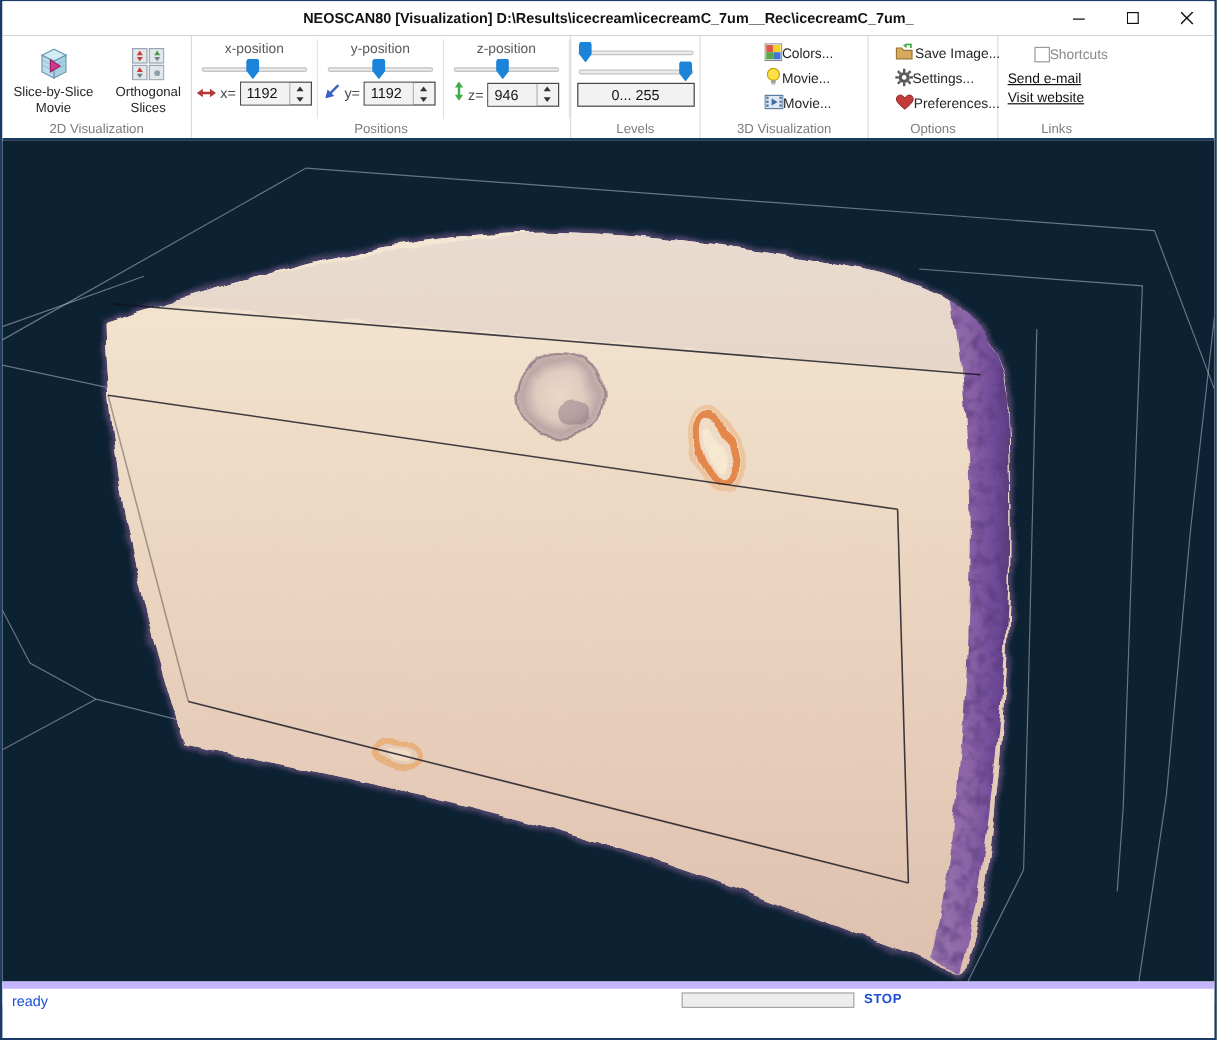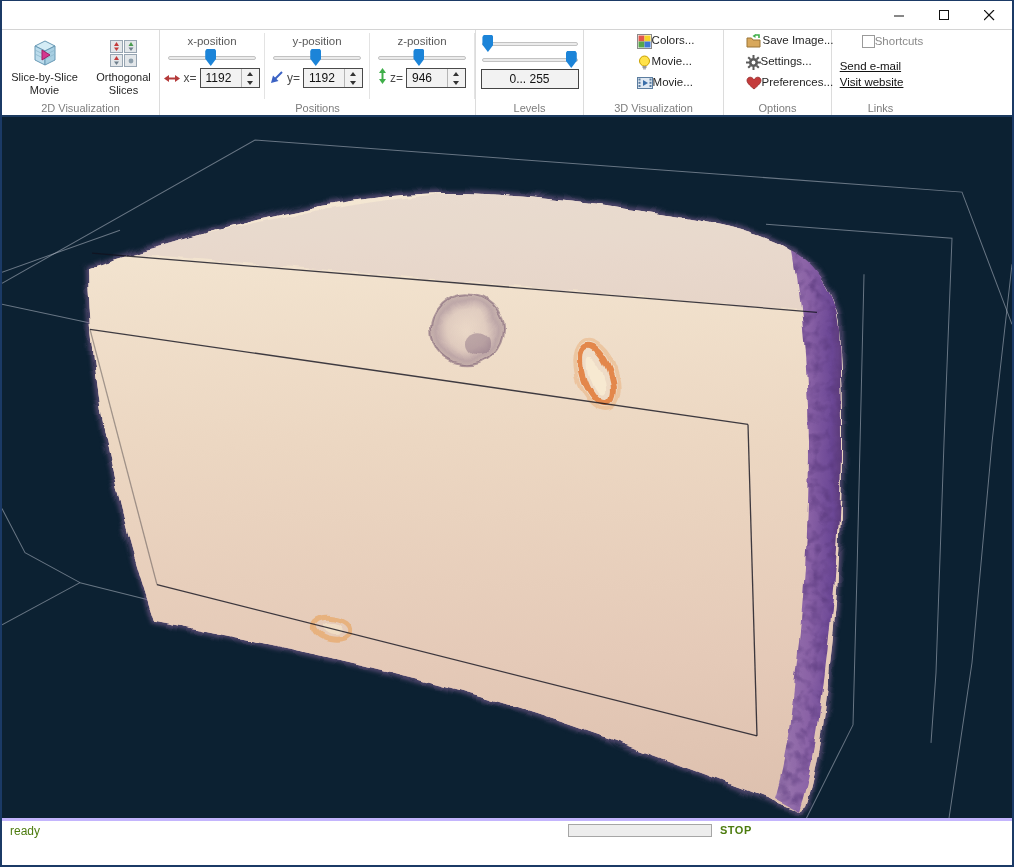--- a/index.html
+++ b/index.html
@@ -27,21 +27,21 @@
   .caret-dark{width:0;height:0;border-left:3px solid transparent;border-right:3px solid transparent;border-top:4px solid #555;}
   .help-btn{width:16px;height:16px;border-radius:50%;border:2px solid #2f80c8;color:#2f80c8;font-size:10px;font-weight:bold;display:flex;align-items:center;justify-content:center;}
 
   
   .ribbon{height:88px;background:#fff;border-top:1px solid #d4d4d4;border-bottom:2px solid #1b3a5f;display:flex;align-items:stretch;}
   .rgroup{position:relative;border-right:1px solid #dcdcdc;padding:3px 2px 16px;display:flex;justify-content:center;}
   .rgroup-label{position:absolute;bottom:1px;left:0;right:0;text-align:center;font-size:11px;color:#7d7d7d;white-space:nowrap;}
   .bigbtn{display:flex;flex-direction:column;align-items:center;padding-top:2px;cursor:pointer;}
   .bigbtn .bicon{height:36px;display:flex;align-items:center;justify-content:center;}
   .bigbtn .blabel{font-size:11px;line-height:13px;color:#262626;text-align:center;}
-  .smallbtn{display:flex;align-items:flex-start;gap:0;height:21px;cursor:pointer;font-size:11.5px;color:#262626;white-space:nowrap;padding-left:24px;}
+  .smallbtn{display:flex;align-items:center;gap:0;height:21px;cursor:pointer;font-size:11.5px;color:#262626;white-space:nowrap;padding-left:24px;}
 
   .g-data{width:85px;}
   .g-2d{width:158px;gap:2px;}
   .g-pos{width:316px;padding-left:0;padding-right:0;}
   .g-levels{width:108px;}
   .g-3d{width:140px;gap:4px;}
   .g-opt{width:108px;}
   .g-links{width:97px;border-right:none;}
 
   .pos-col{width:105px;display:flex;flex-direction:column;align-items:center;border-right:1px solid #e3e3e3;padding-top:2px;}
@@ -67,31 +67,32 @@
   .check{width:13px;height:13px;border:1px solid #9a9a9a;background:#fff;display:inline-block;}
   .shortcut-label{font-size:11.5px;color:#8a8a8a;}
   .linktext{font-size:11.5px;color:#111;text-decoration:underline;cursor:pointer;display:block;margin:4px 0 0 2px;}
   .links-col{display:flex;flex-direction:column;padding-top:2px;}
 
   
   .viewport{height:701px;background:#0c2132;position:relative;}
   .viewport svg{display:block;width:100%;height:100%;}
 
   
-  .statusbar{height:20px;background:#fff;border-top:3px solid #c4b5fd;position:relative;font-size:12px;color:#4d7c0f;}
+  .statusbar{height:20px;background:#fff;border-top:6px solid #c4b5fd;position:relative;font-size:12px;color:#1d4ed8;}
   .status-text{position:absolute;left:8px;top:3px;}
   .progress{position:absolute;left:566px;top:3px;width:144px;height:13px;border:1px solid #a6a6a6;background:#ededed;}
   .stop-label{position:absolute;left:718px;top:3px;font-size:11px;font-weight:bold;letter-spacing:.5px;}
 </style>
 </head>
 <body>
 
 <div class="window">
 
   <div class="titlebar">
+    <div class="title">NEOSCAN80 [Visualization] D:\Results\icecream\icecreamC_7um__Rec\icecreamC_7um_</div>
     <div class="win-controls">
       <div class="win-btn">
         <span>
             <svg width="11" height="11">
               <line x1="0" y1="6" x2="10" y2="6" stroke="#111" stroke-width="1"></line>
             </svg>
           </span>
       </div>
       <div class="win-btn">
         <span>

